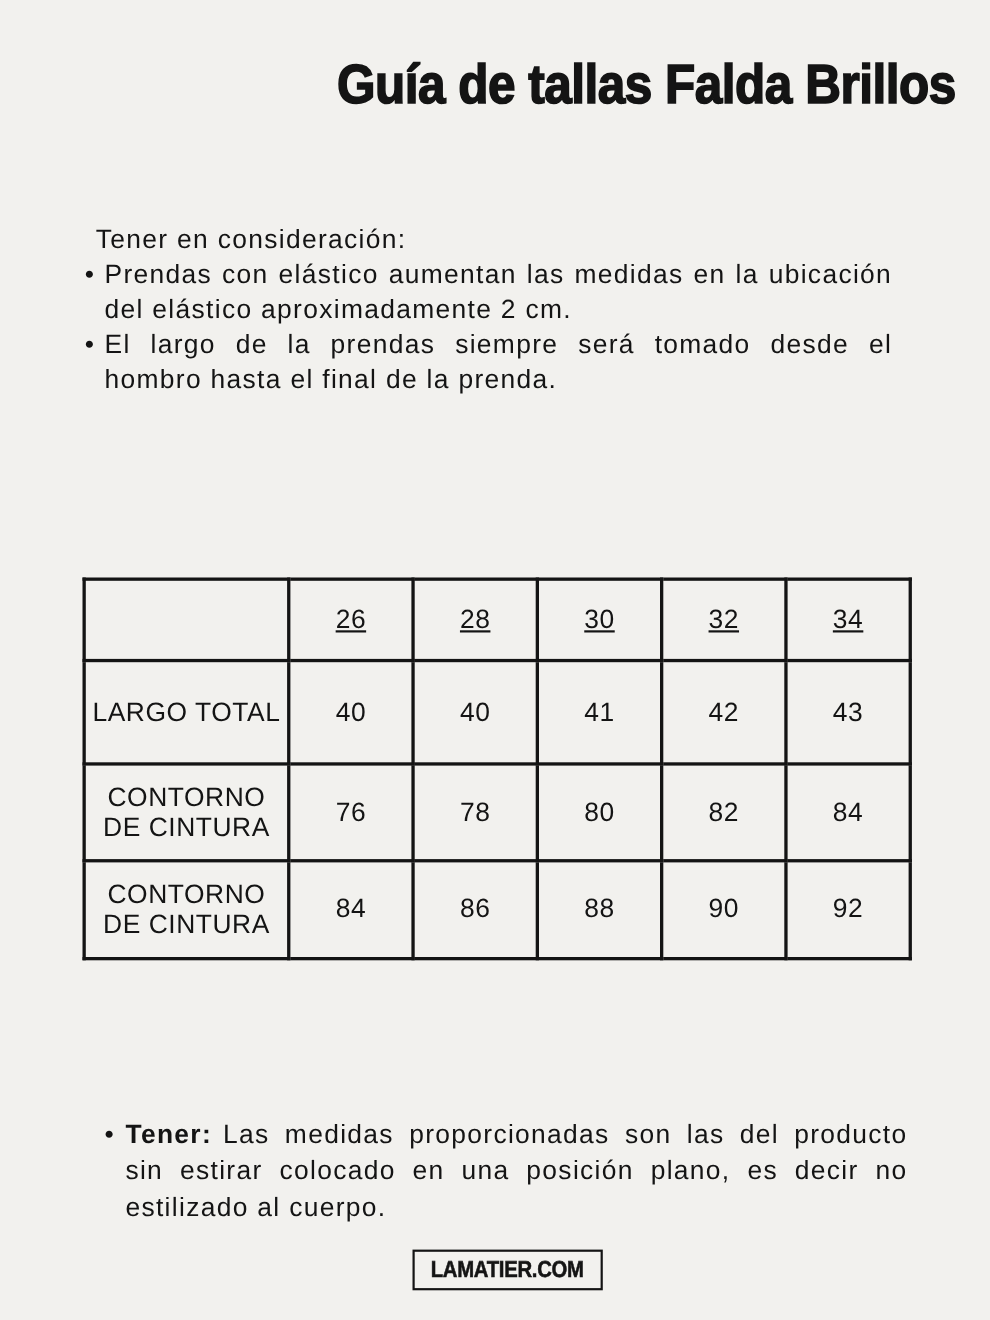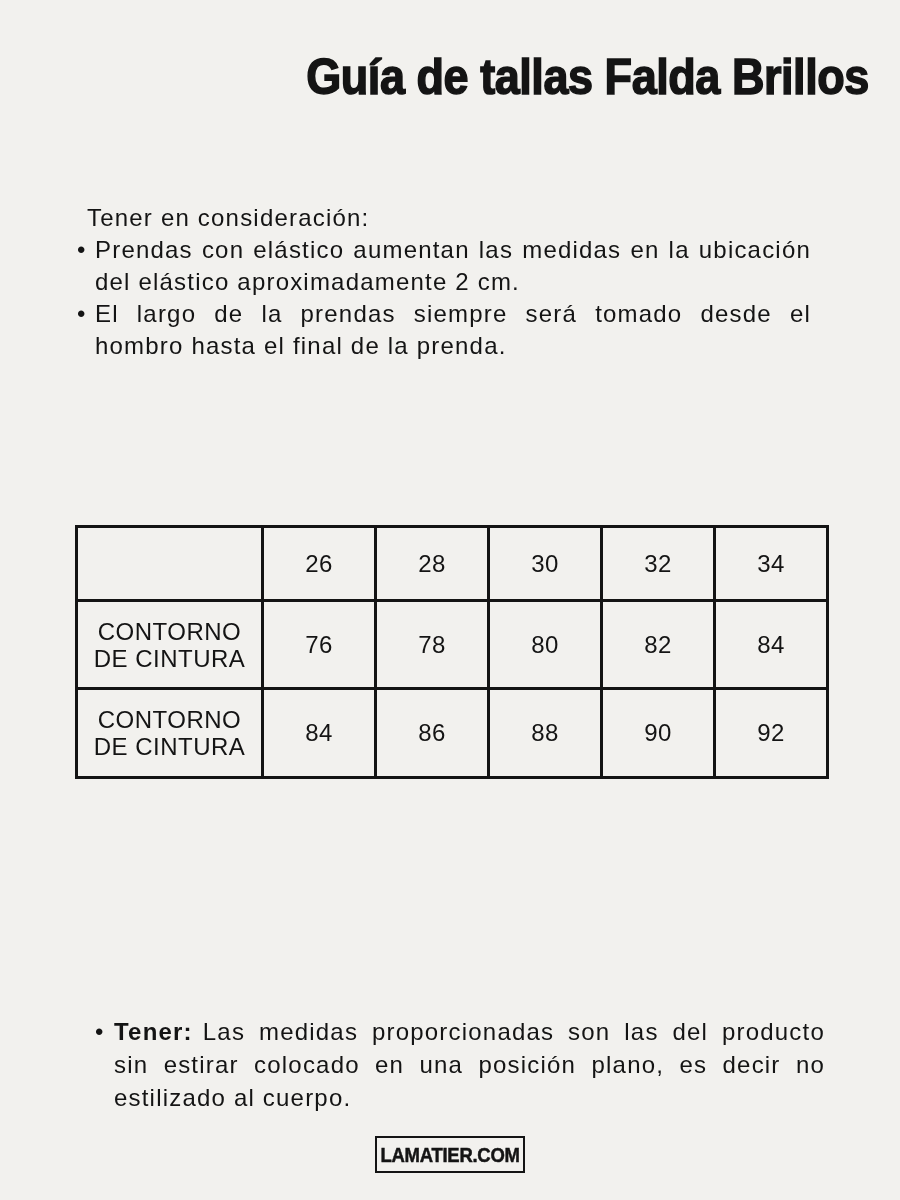--- a/index.html
+++ b/index.html
@@ -44,39 +44,39 @@
     border-collapse:collapse; table-layout:fixed;
     background:transparent;
   }
   .size-table td {
     border:3px solid var(--ink, #141414);
     text-align:center; vertical-align:middle;
     font-size:24px; letter-spacing:0.5px;
   }
   .size-table .col-label { width:186px; }
   .size-table .col-size  { width:113px; }
-  .size-table .r-header { height:74px; }
+  .size-table .r-header { height:74px;text-decoration:underline; }
   .size-table .r-data-1 { height:94px; }
   .size-table .r-data-2 { height:88px; }
   .size-table .r-data-3 { height:89px; }
   .measurement-label { font-size:20px; line-height:27px; letter-spacing:0.3px; }
   .measurement-label span { display:block; }
 
   
   .note {
     position:absolute; left:95px; top:1015px; width:730px;
     font-size:24px; line-height:33px; letter-spacing:1.2px;
   }
   .note-item { position:relative; padding-left:19px; text-align:justify; }
   .note-item::before { content:"\2022"; position:absolute; left:0; top:0; }
   .note-label { font-weight:bold; margin-right:10px; }
 
   
   .brand-box {
-    position:absolute; left:375px; top:1136px; width:150px; height:37px;
+    position:absolute; left:375px; top:1136px; width:173px; height:37px;
     border:2px solid var(--ink, #141414);
     display:flex; align-items:center; justify-content:center;
   }
   .brand-name {
     font-weight:bold; font-size:21px; letter-spacing:-0.3px;
     display:inline-block; transform:scaleX(0.88);
     -webkit-text-stroke:0.5px var(--ink, #141414);
     white-space:nowrap;
   }
 </style>
@@ -104,20 +104,31 @@
   </colgroup>
   <tbody>
     <tr class="r-header">
       <td></td>
       <td>26</td>
       <td>28</td>
       <td>30</td>
       <td>32</td>
       <td>34</td>
     </tr>
+    <tr class="r-data-1">
+      <td class="measurement-label">
+        <span>LARGO TOTAL</span>
+          <span></span>
+      </td>
+      <td>40</td>
+      <td>40</td>
+      <td>41</td>
+      <td>42</td>
+      <td>43</td>
+    </tr>
     <tr class="r-data-2">
       <td class="measurement-label">
         <span>CONTORNO</span>
           <span>DE CINTURA</span>
       </td>
       <td>76</td>
       <td>78</td>
       <td>80</td>
       <td>82</td>
       <td>84</td>

